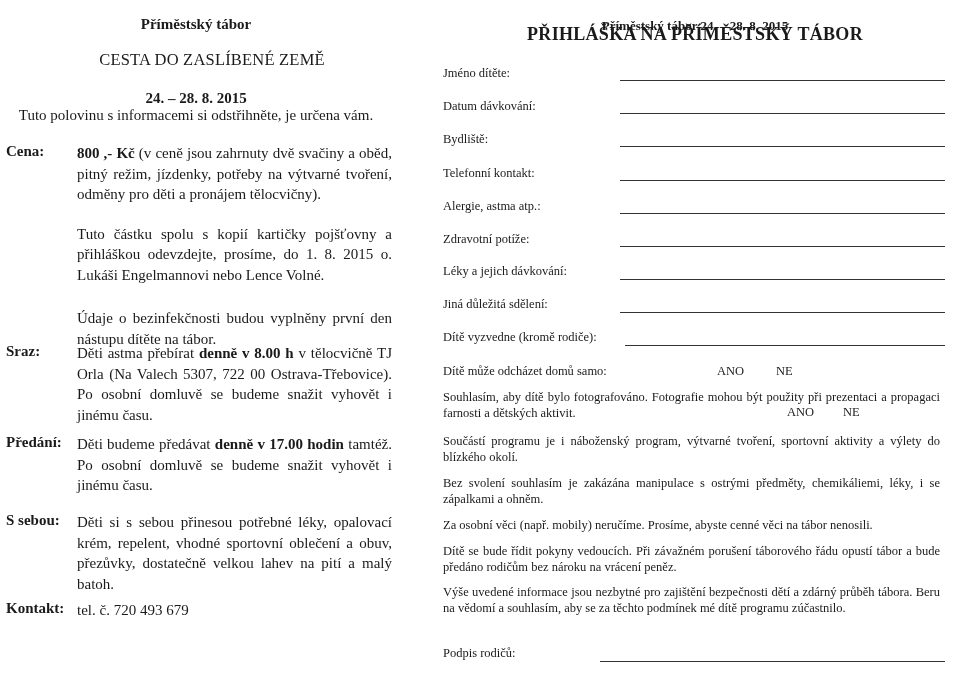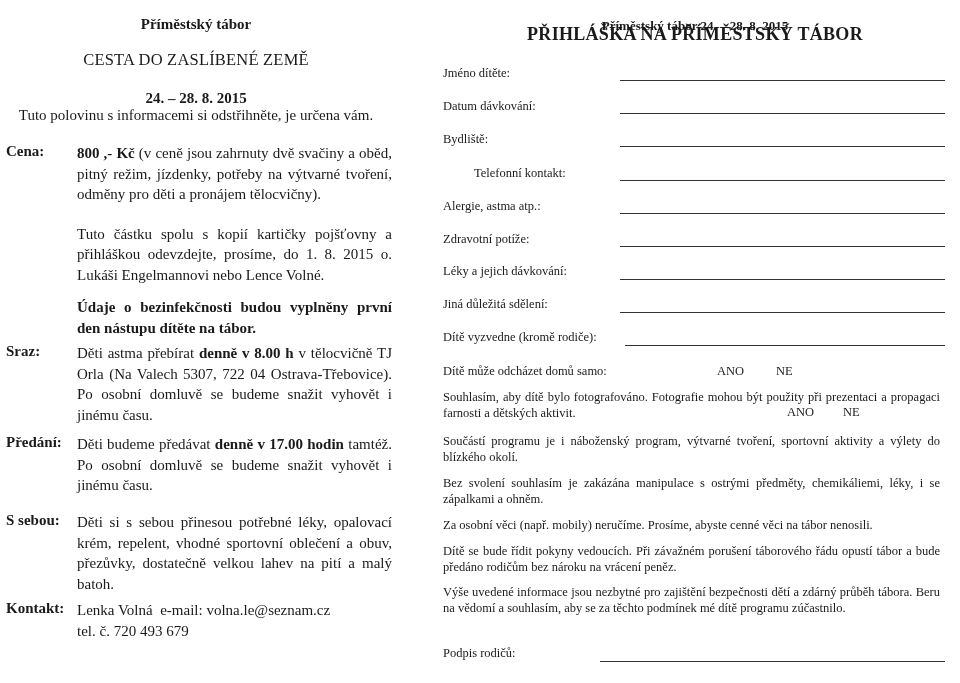--- a/index.html
+++ b/index.html
@@ -3,21 +3,21 @@
 <meta charset="utf-8">
 <style>
   html, body { margin: 0; padding: 0; }
   body {
     width: 960px; height: 683px; background: #ffffff; position: relative; overflow: hidden;
     font-family: "Liberation Serif", "DejaVu Serif", serif; color: #1a1a1a;
   }
   .abs { position: absolute; }
   
   .l-title1 { left: 0; width: 392px; top: 16px; text-align: center; font-size: 15px; font-weight: bold; }
-  .l-title2 { left: 0; width: 392px; top: 50px; text-align: center; font-size: 16.5px; letter-spacing: 0.2px; }
+  .l-title2 { left: 16px; width: 392px; top: 50px; text-align: center; font-size: 16.5px; letter-spacing: 0.2px; }
   .l-date { left: 0; width: 392px; top: 90px; text-align: center; font-size: 15px; font-weight: bold; }
   .l-note { left: 0; width: 392px; top: 107px; text-align: center; font-size: 15px; }
   .sec-label { left: 6px; font-size: 15px; font-weight: bold; }
   .sec-body { left: 77px; width: 315px; font-size: 15px; line-height: 20.5px; text-align: justify; text-align-last: left; }
   .sec-body p { margin: 0; }
   .sec-body b { font-weight: bold; }
 
   
   .r-title1 { left: 440px; width: 510px; top: 24px; text-align: center; font-size: 18px; font-weight: bold; letter-spacing: 0.3px; }
   .r-title2 { left: 440px; width: 510px; top: 18px; text-align: center; font-size: 13px; font-weight: bold; }
@@ -32,58 +32,57 @@
 
 <div class="abs l-title1">Příměstský tábor</div>
 <div class="abs l-title2">CESTA DO ZASLÍBENÉ ZEMĚ</div>
 <div class="abs l-date">24. – 28. 8. 2015</div>
 <div class="abs l-note">Tuto polovinu s informacemi si odstřihněte, je určena vám.</div>
 
 <div class="abs sec-label" style="top:143px;">Cena:</div>
 <div class="abs sec-body" style="top:143px;">
   <p><b>800 ,- Kč</b><span> (v ceně jsou zahrnuty dvě svačiny a oběd, pitný režim, jízdenky, potřeby na výtvarné tvoření, odměny pro děti a pronájem tělocvičny).</span></p>
   <p style="margin-top:19px;">Tuto částku spolu s kopií kartičky pojšťovny a přihláškou odevzdejte, prosíme, do 1. 8. 2015 o. Lukáši Engelmannovi nebo Lence Volné.</p>
-  <p style="margin-top:12px;font-weight:bold;">Údaje o bezinfekčnosti budou vyplněny první den nástupu dítěte na tábor.</p>
+  <p style="margin-top:23px;">Údaje o bezinfekčnosti budou vyplněny první den nástupu dítěte na tábor.</p>
 </div>
 
 <div class="abs sec-label" style="top:343px;">Sraz:</div>
 <div class="abs sec-body" style="top:343px;">
-  <p><span>Děti astma přebírat </span><b>denně v 8.00 h</b><span> v tělocvičně TJ Orla (Na Valech 5307, 722 04 Ostrava-Třebovice). Po osobní domluvě se budeme snažit vyhovět i jinému času.</span></p>
+  <p><span>Děti astma přebírat </span><b>denně v 8.00 h</b><span> v tělocvičně TJ Orla (Na Valech 5307, 722 00 Ostrava-Třebovice). Po osobní domluvě se budeme snažit vyhovět i jinému času.</span></p>
 </div>
 
 <div class="abs sec-label" style="top:434px;">Předání:</div>
 <div class="abs sec-body" style="top:434px;">
   <p><span>Děti budeme předávat </span><b>denně v 17.00 hodin</b><span> tamtéž. Po osobní domluvě se budeme snažit vyhovět i jinému času.</span></p>
 </div>
 
 <div class="abs sec-label" style="top:512px;">S sebou:</div>
 <div class="abs sec-body" style="top:512px;">
   <p>Děti si s sebou přinesou potřebné léky, opalovací krém, repelent, vhodné sportovní oblečení a obuv, přezůvky, dostatečně velkou lahev na pití a malý batoh.</p>
 </div>
 
 <div class="abs sec-label" style="top:600px;text-align:center;">Kontakt:</div>
 <div class="abs sec-body" style="top:600px;">
-  <p style="white-space:pre;">Lenka Volná  e-mail: volna.le@seznam.cz</p>
   <p>tel. č. 720 493 679</p>
 </div>
 
 <div class="abs r-title1">PŘIHLÁŠKA NA PŘÍMĚSTSKÝ TÁBOR</div>
 <div class="abs r-title2">Příměstský tábor 24. – 28. 8. 2015</div>
 
 <div>
   <div class="abs field-label" style="top:66px;">Jméno dítěte:</div>
   <div class="abs field-line" style="top:80px;"></div>
 
   <div class="abs field-label" style="top:99px;">Datum dávkování:</div>
   <div class="abs field-line" style="top:113px;"></div>
 
   <div class="abs field-label" style="top:132px;">Bydliště:</div>
   <div class="abs field-line" style="top:146px;"></div>
 
-  <div class="abs field-label" style="top:166px;margin-left:31px;">Telefonní kontakt:</div>
+  <div class="abs field-label" style="top:166px;">Telefonní kontakt:</div>
   <div class="abs field-line" style="top:180px;"></div>
 
   <div class="abs field-label" style="top:199px;">Alergie, astma atp.:</div>
   <div class="abs field-line" style="top:213px;"></div>
 
   <div class="abs field-label" style="top:232px;">Zdravotní potíže:</div>
   <div class="abs field-line" style="top:246px;"></div>
 
   <div class="abs field-label" style="top:264px;">Léky a jejich dávkování:</div>
   <div class="abs field-line" style="top:279px;"></div>

